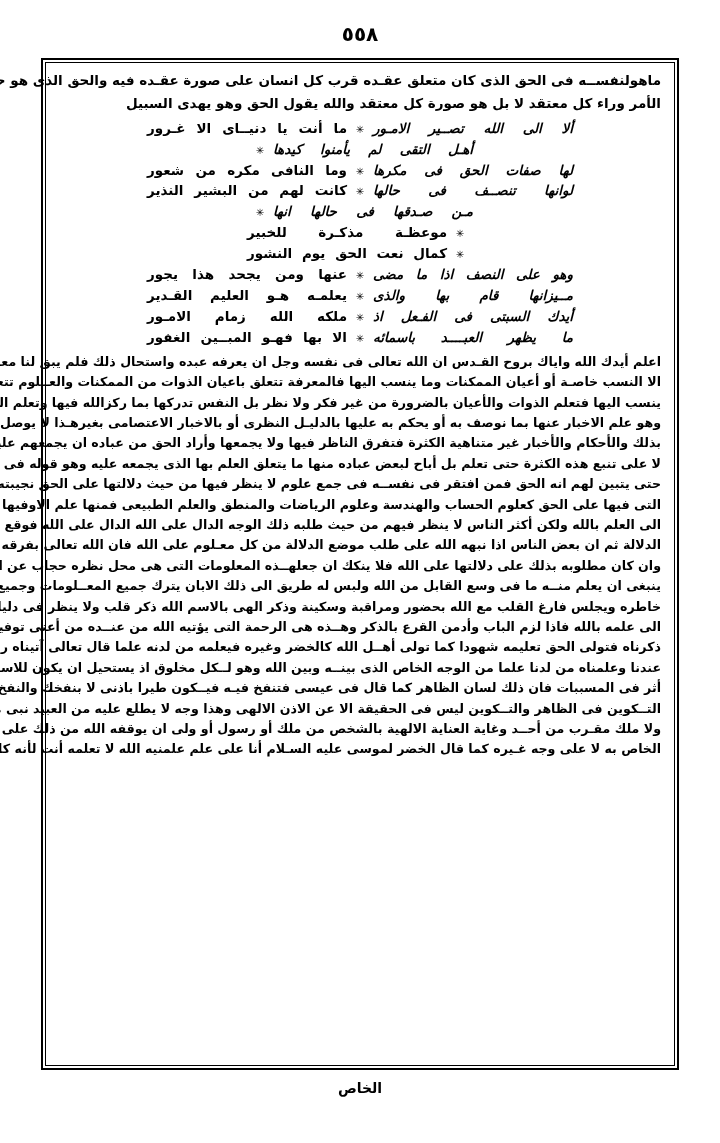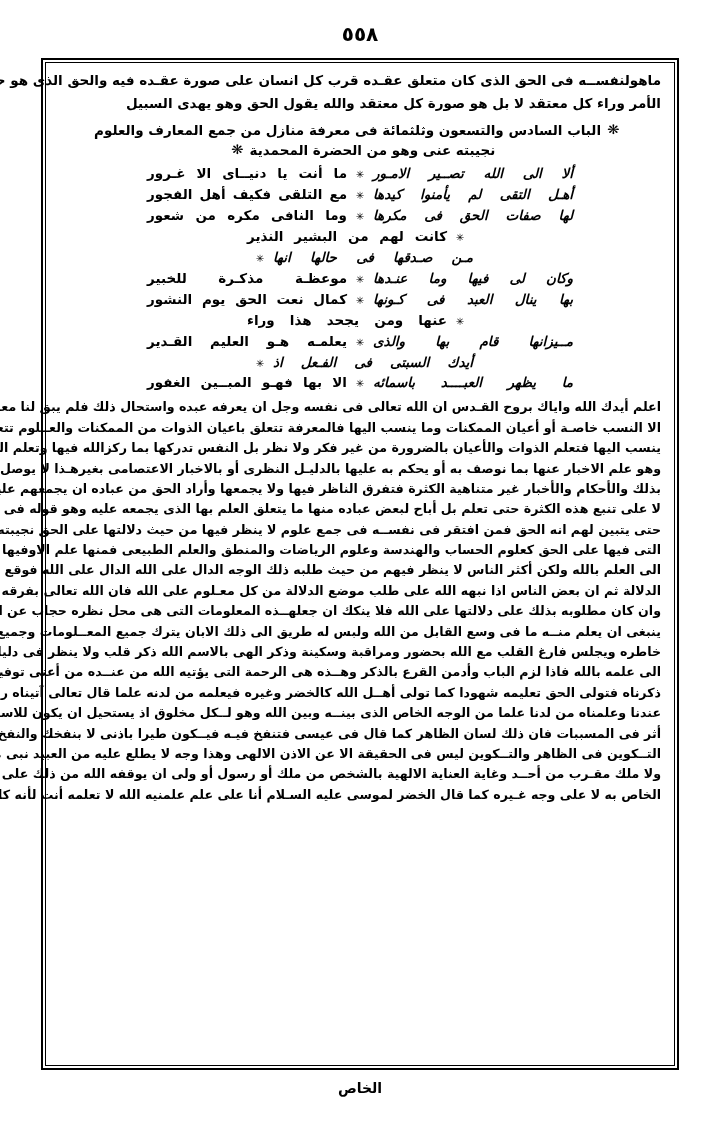--- a/index.html
+++ b/index.html
@@ -165,75 +165,67 @@
 <div id="text-frame-outer"></div>
 <div id="text-frame-inner"></div>
 
 <div id="page-body">
 
   <div>
     <p class="opening-line">ماهولنفســه فى الحق الذى كان متعلق عقـده قرب كل انسان على صورة عقـده فيه والحق الذى هو حق فى نفس</p>
     <p class="opening-line last">الأمر وراء كل معتقد لا بل هو صورة كل معتقد والله يقول الحق وهو يهدى السبيل</p>
   </div>
 
-  <div id="chapter-heading">
-    <div class="heading-line">
-      <span class="ornament">❋</span><span>الباب السادس والتسعون وثلثمائة فى معرفة منازل من جمع المعارف والعلوم</span>
-    </div>
-    <div class="heading-line">
-      <span>نجيبته عنى وهو من الحضرة المحمدية</span><span class="ornament">❋</span>
-    </div>
-  </div>
 
   <div id="poem">
       <div class="verse">
         <span class="hemistich first">ألا الى الله تصــير الامـور</span>
         <span class="verse-sep">✳</span>
         <span class="hemistich second">ما أنت يا دنيــاى الا غـرور</span>
       </div>
       <div class="verse">
         <span class="hemistich first">أهـل التقى لم يأمنوا كيدها</span>
         <span class="verse-sep">✳</span>
-        <span class="hemistich second">مع التلقى فكيف أهل الفجور</span>
       </div>
       <div class="verse">
         <span class="hemistich first">لها صفات الحق فى مكرها</span>
         <span class="verse-sep">✳</span>
         <span class="hemistich second">وما النافى مكره من شعور</span>
       </div>
       <div class="verse">
+        <span class="hemistich first">لوانها تنصــف فى حالها</span>
         <span class="verse-sep">✳</span>
         <span class="hemistich second">كانت لهم من البشير النذير</span>
       </div>
       <div class="verse">
         <span class="hemistich first">مـن صـدقها فى حالها انها</span>
         <span class="verse-sep">✳</span>
       </div>
       <div class="verse">
-        <span class="hemistich first">وكان لى فيها وما عنـدها</span>
         <span class="verse-sep">✳</span>
         <span class="hemistich second">موعظـة مذكـرة للخبير</span>
       </div>
       <div class="verse">
-        <span class="hemistich first">بها ينال العبد فى كـونها</span>
         <span class="verse-sep">✳</span>
         <span class="hemistich second">كمال نعت الحق يوم النشور</span>
       </div>
       <div class="verse">
-        <span class="verse-sep">✳</span>
-        <span class="hemistich second">عنها ومن يجحد هذا وراء</span>
+        <span class="hemistich first">وهو على النصف اذا ما مضى</span>
+        <span class="verse-sep">✳</span>
+        <span class="hemistich second">عنها ومن يجحد هذا يجور</span>
       </div>
       <div class="verse">
         <span class="hemistich first">مــيزانها قام بها والذى</span>
         <span class="verse-sep">✳</span>
         <span class="hemistich second">يعلمـه هـو العليم القـدير</span>
       </div>
       <div class="verse">
         <span class="hemistich first">أيدك السبتى فى الفـعل اذ</span>
         <span class="verse-sep">✳</span>
+        <span class="hemistich second">ملكه الله زمام الامـور</span>
       </div>
       <div class="verse">
         <span class="hemistich first">ما يظهر العبــــد باسمائه</span>
         <span class="verse-sep">✳</span>
         <span class="hemistich second">الا بها فهـو المبــين الغفور</span>
       </div>
     </div>
 
   <div id="prose-body">
       <p class="prose-line">اعلم أيدك الله واياك بروح القـدس ان الله تعالى فى نفسه وجل ان يعرفه عبده واستحال ذلك فلم يبق لنا معلوم نطلبه</p>

